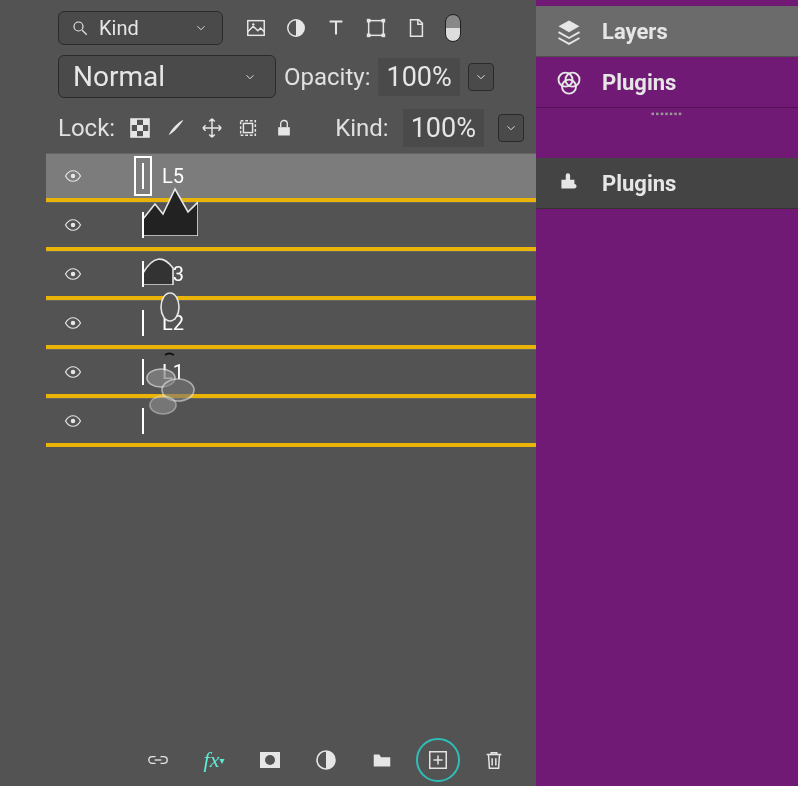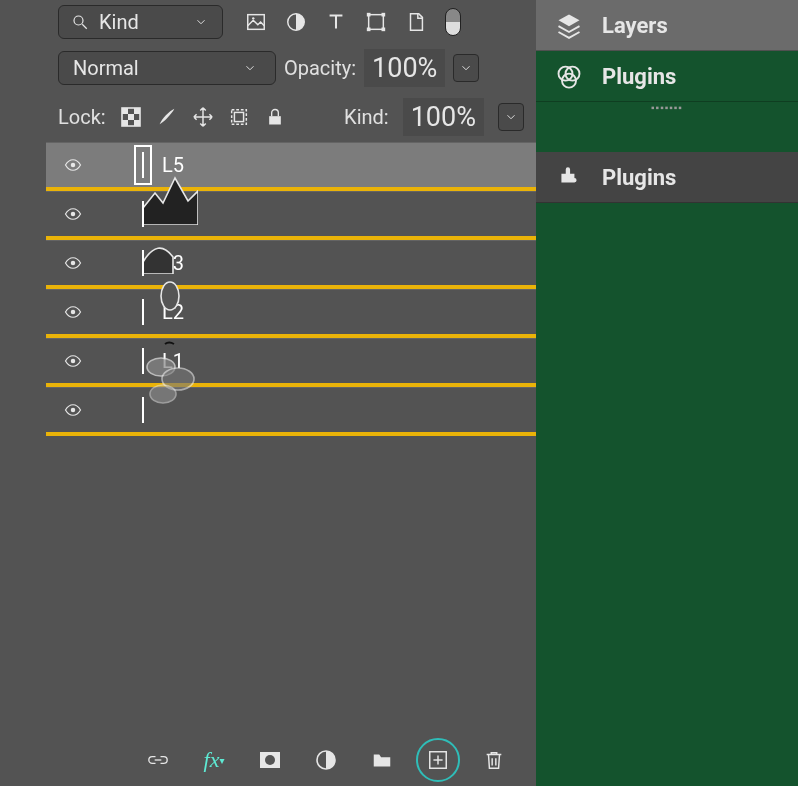--- a/index.html
+++ b/index.html
@@ -11,25 +11,26 @@
     height: 786px;
     overflow: hidden;
     display: flex;
   }
   .left-pad { width: 46px; background:#535353; }
   .layers-panel {
     width: 490px;
     background: #535353;
     display: flex;
     flex-direction: column;
+    padding-top: 6px;
   }
   .side-tabs {
     flex: 1;
-    background:#14532d;
-    padding-top:0;
+    background:#701a75;
+    padding-top:6px;
   }
   .tab {
     display:flex;
     align-items:center;
     gap:18px;
     padding:10px 18px;
     font-size:22px;
     font-weight:700;
     color:#e6e6e6;
     cursor:pointer;
@@ -71,23 +72,23 @@
   .blend-row { padding:5px 12px; display:flex; align-items:center; gap:8px;}
   .blend-box {
     display:flex;
     align-items:center;
     justify-content:space-between;
     background:#4a4a4a;
     border:1px solid #2a2a2a;
     border-radius:6px;
     padding:4px 14px;
     width:218px;
-    font-size:20px;
-  }
-  .label { font-size:20px; color:#e0e0e0; }
+    font-size:28px;
+  }
+  .label { font-size:24px; color:#e0e0e0; }
   .pct-box {
     display:flex;
     align-items:center;
     background:#4a4a4a;
     padding:3px 8px;
     font-size:27px;
     gap:6px;
   }
   .chev-box {
     background:#4a4a4a;

